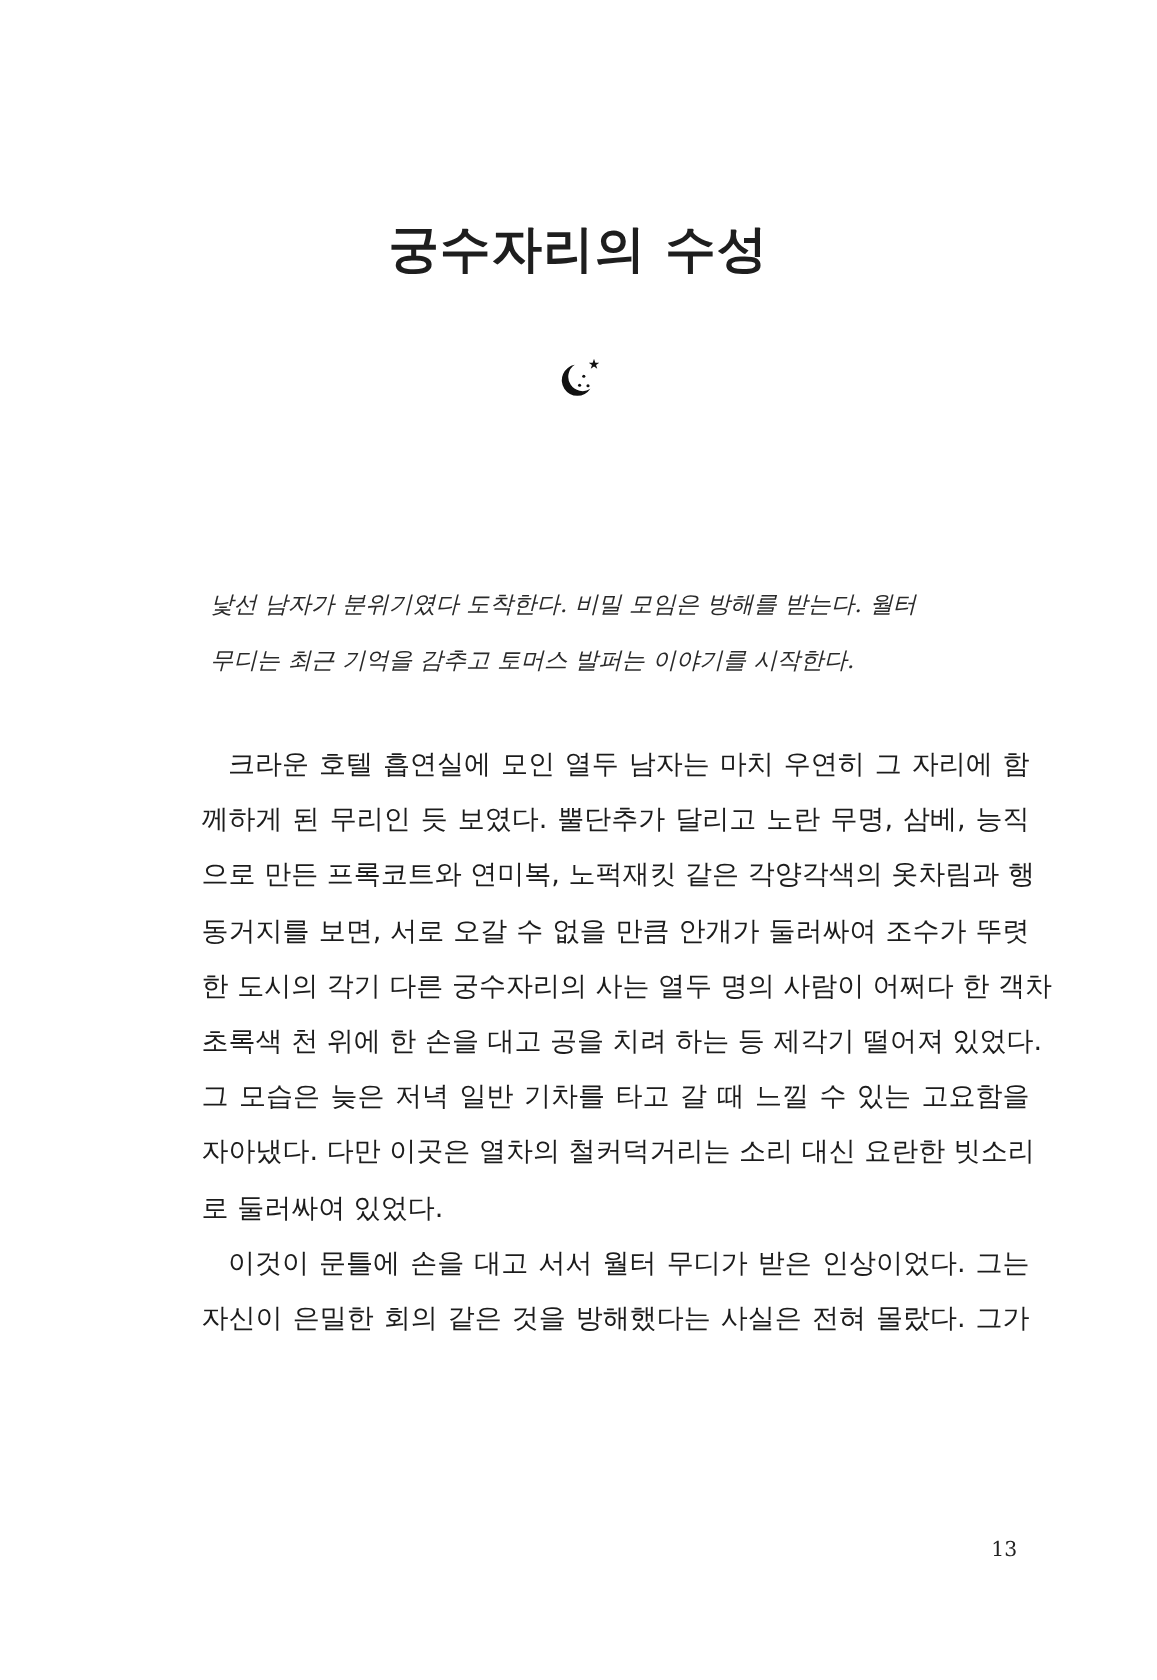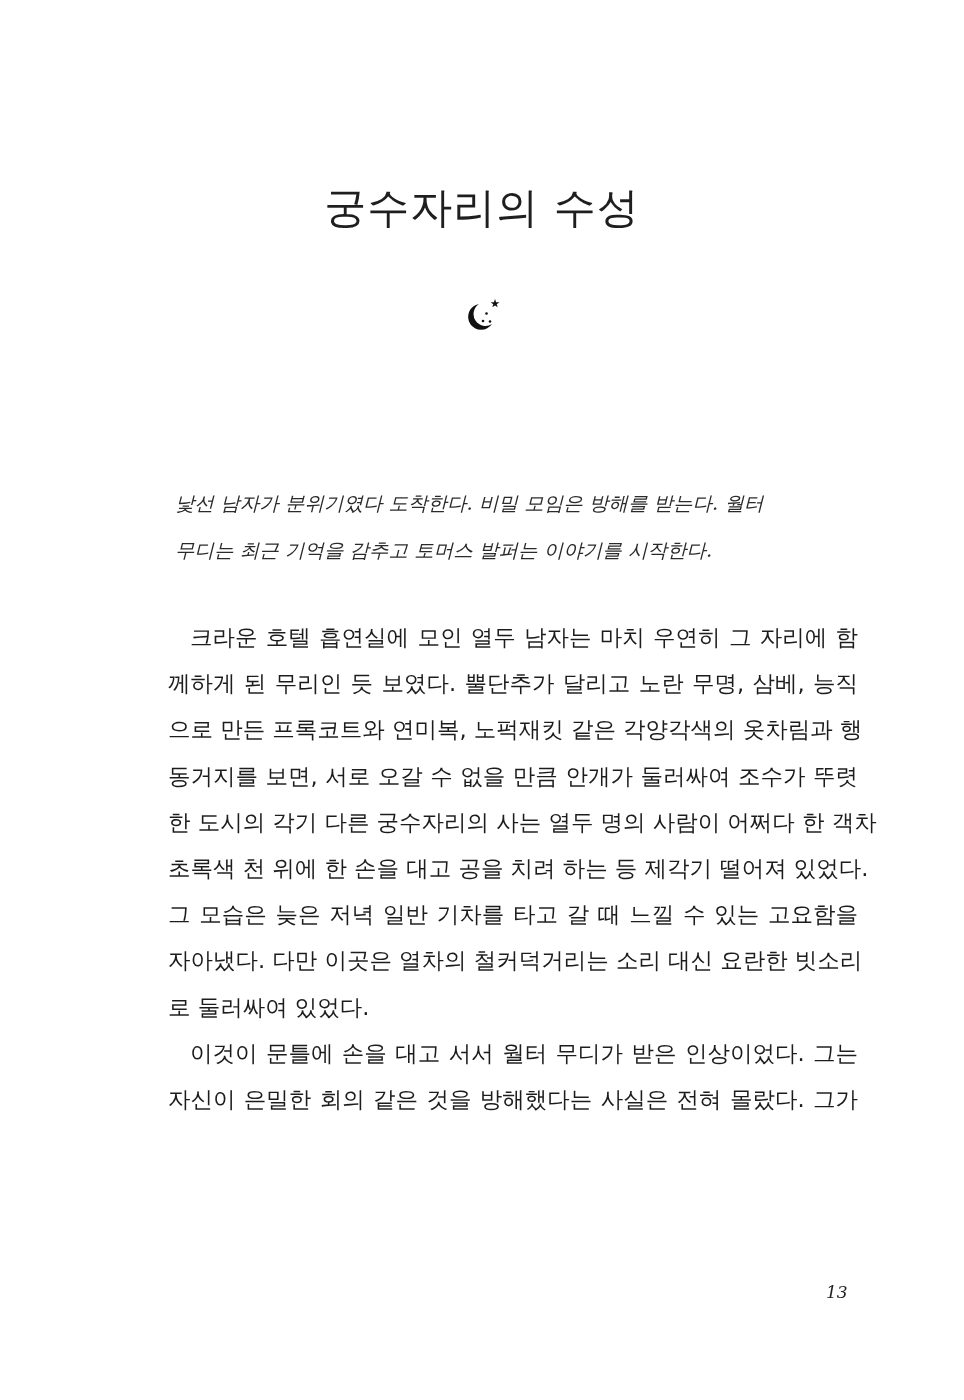--- a/index.html
+++ b/index.html
@@ -19,21 +19,21 @@
       position: absolute;
       left: 0; top: 0;
       width: 964px; height: 1400px;
     }
     .chapter-title {
       position: absolute;
       left: 0; right: 0;
       top: 152px;
       text-align: center;
       font-family: "DejaVu Sans", sans-serif;
-      font-weight: 400;
+      font-weight: 700;
       font-size: 42px;
       letter-spacing: 1px;
       color: #1e1e1e;
     }
     .ornament {
       position: absolute;
       left: 482px;
       top: 296px;
       width: 40px;
       height: 40px;
@@ -69,21 +69,20 @@
     }
     .body-text .line.indent { padding-left: 22px; }
     .body-text .line.last { text-align-last: left; }
     .page-number {
       position: absolute;
       left: 826px;
       top: 1282px;
       font-family: "DejaVu Serif", "Liberation Serif", serif;
       font-size: 17px;
       color: #222;
-      font-style: italic;
     }
   </style>
 </head>
 <body>
 
 <div class="page">
 
   <h1 class="chapter-title">궁수자리의 수성</h1>
 
   <div class="ornament">

